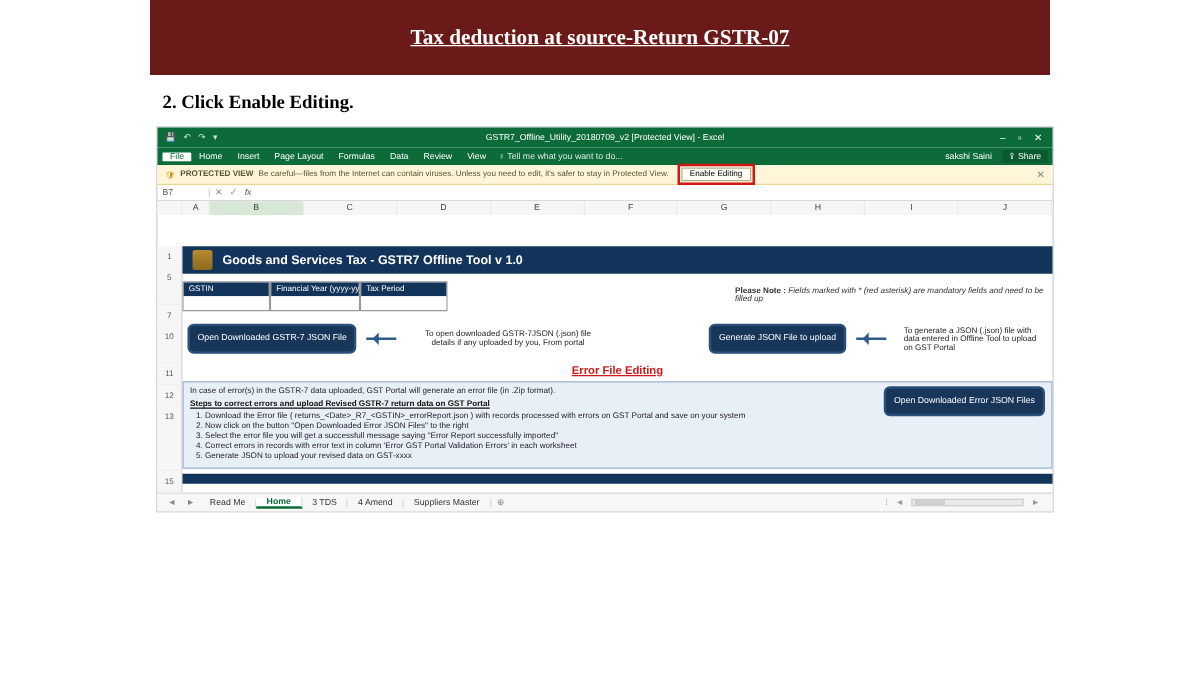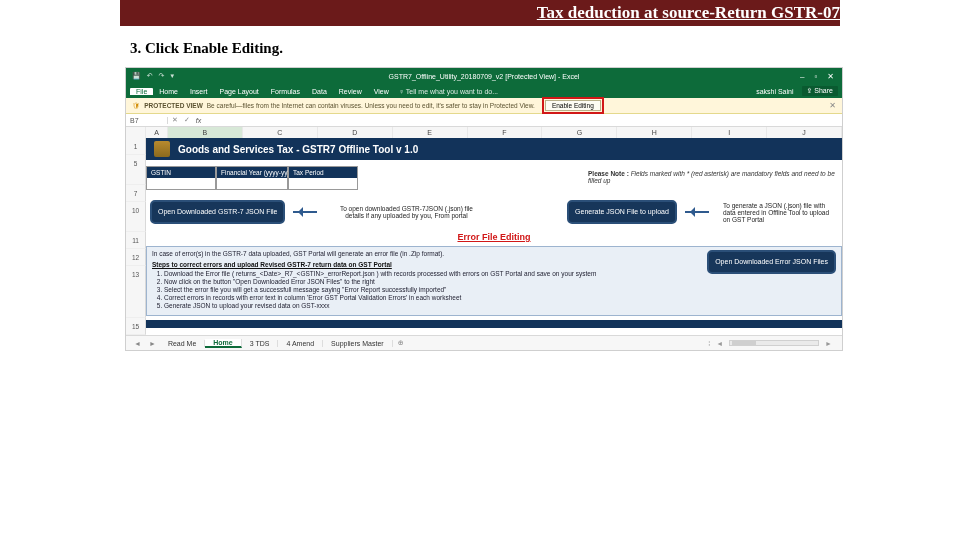--- a/index.html
+++ b/index.html
@@ -8,25 +8,25 @@
     width: 960px;
     height: 540px;
     background: #fff;
     overflow: hidden;
     font-size: 11px;
   }
 
   .slide-title-bar {
     background: #6b1a1a;
     color: #fff;
-    text-align: right;
+    text-align: center;
     font-family: Georgia, "Times New Roman", serif;
     font-weight: bold;
     font-size: 17px;
-    padding: 3px 0;
+    padding: 20px 0;
     text-decoration: underline;
     margin: 0 120px;
   }
 
   .instruction {
     font-family: Georgia, "Times New Roman", serif;
     font-size: 15px;
     font-weight: bold;
     margin: 14px 0 10px 130px;
   }
@@ -107,20 +107,21 @@
     grid-template-columns: 20px 22px repeat(9, 1fr);
     font-size:7px; color:#444;
     border-bottom:1px solid #d9d9d9;
     height:11px;
   }
   .col-headers div { border-right:1px solid #e8e8e8; text-align:center; line-height:11px; background:#f6f6f6;}
   .col-headers div.sel { background:#d7e8d7;}
 
   .sheet-area {
     display:flex;
+    margin-top:25px;
   }
   .row-gutter {
     display:flex; flex-direction:column;
     width:20px; font-size:6.5px; color:#555;
   }
   .row-gutter div { height:17px; border-bottom:1px solid #eee; border-right:1px solid #d9d9d9; text-align:center; line-height:17px; background:#f6f6f6;}
   .row-gutter div.tall { height:30px;}
   .row-gutter div.extra { height:52px;}
 
   .sheet-content {
@@ -222,21 +223,21 @@
   .sheet-tab.active { background:#fff; border-bottom:2px solid #0d6b3a; font-weight:bold; color:#0d6b3a;}
   .sheet-tabs .plus { color:#888; padding:0 5px;}
   .sheet-tabs .scroll-stub { margin-left:auto; display:flex; align-items:center; gap:6px; color:#999; padding-right:6px;}
   .scroll-track { width:90px; height:6px; background:#eaeaea; border:1px solid #d0d0d0; position:relative;}
   .scroll-track::after{ content:""; position:absolute; left:2px; top:0; bottom:0; width:24px; background:#cfcfcf;}
 </style>
 </head>
 <body>
 
 <div class="slide-title-bar">Tax deduction at source-Return GSTR-07</div>
-<div class="instruction">3. Click Enable Editing.</div>
+<div class="instruction">2. Click Enable Editing.</div>
 
 <div class="excel-window">
 
   <div class="excel-titlebar">
     <div class="qat">
       <span>💾</span>
       <span>↶</span>
       <span>↷</span>
       <span>▾</span>
     </div>

